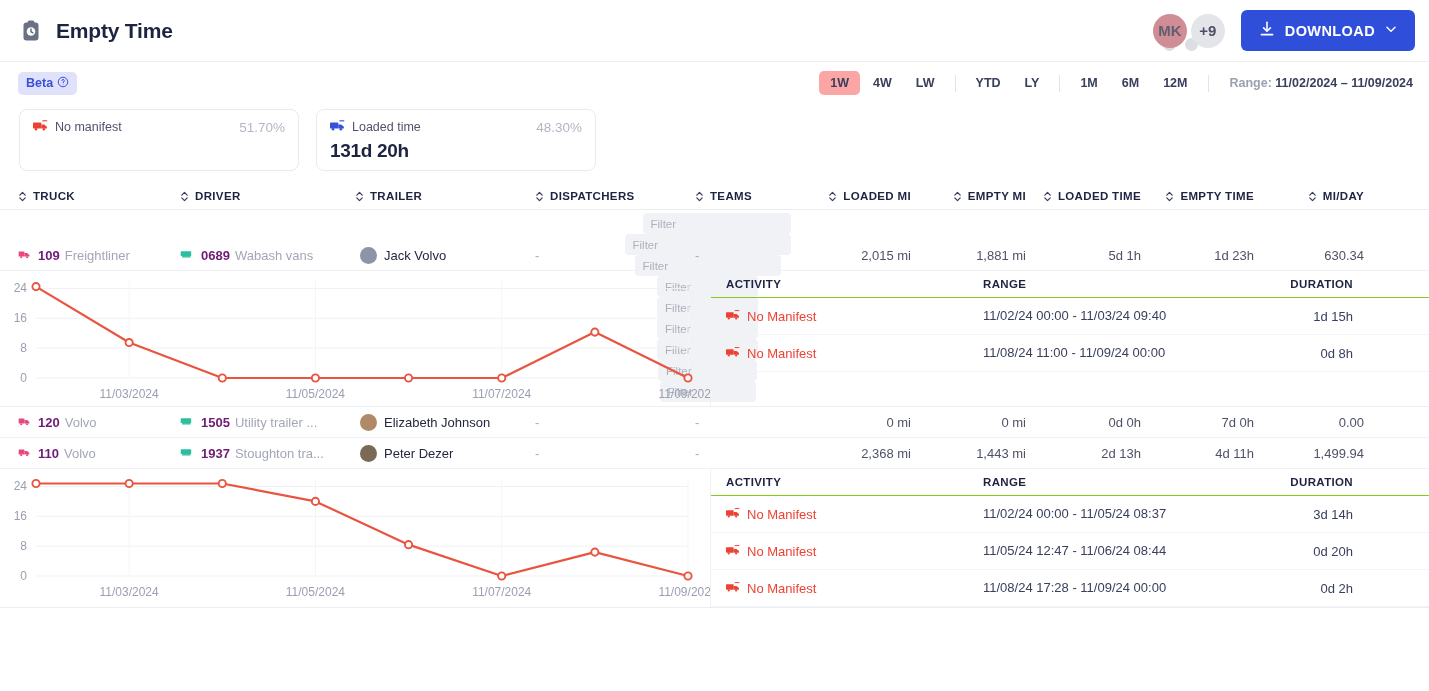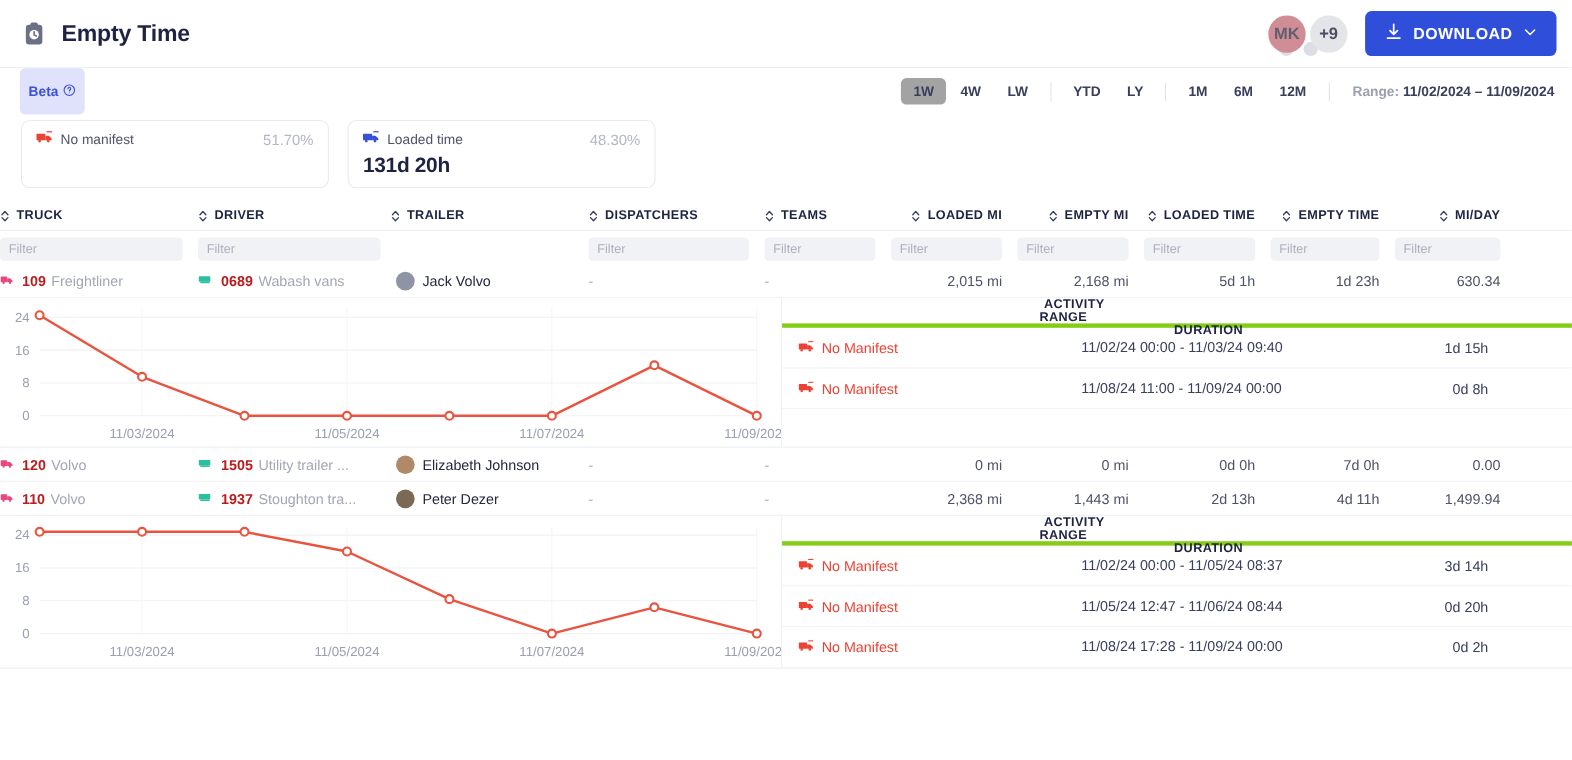--- a/index.html
+++ b/index.html
@@ -43,38 +43,38 @@
     background: #2f4fdb; color: #fff;
     border: none; border-radius: 6px;
     height: 41px; padding: 0 17px;
     font-size: 14.5px; font-weight: bold; letter-spacing: 0.4px;
     font-family: "Liberation Sans", sans-serif;
     cursor: pointer;
   }
 
   
   .filterbar {
-    height: 42px; display: flex; 
+    height: 42px; display: flex; align-items: center;
     padding: 0 16px 0 18px;
   }
   .beta {
     background: #dfe2fa; color: #3a50d8;
     font-size: 12.5px; font-weight: bold;
     padding: 4px 8px; border-radius: 5px;
     display: flex; align-items: center; gap: 4px;
   }
   .fb-spacer { flex: 1; }
   .ranges { display: flex; align-items: center; gap: 2px; }
   .rbtn {
     font-size: 12.5px; font-weight: bold; color: #3a405c;
     padding: 5px 11px; border-radius: 5px;
     background: transparent; border: none; cursor: pointer;
     font-family: "Liberation Sans", sans-serif;
   }
-  .rbtn.sel { background: #a3a3a3; }
+  .rbtn.sel { background: #fca5a5; }
   .rsep { width: 1px; height: 17px; background: #e2e4ea; margin: 0 7px; }
   .range-label { font-size: 12.5px; color: #9ba0b0; margin-left: 12px; font-weight: bold; }
   .range-label b { color: #3a405c; font-weight: bold; }
 
   
   .cards { display: flex; gap: 17px; padding: 5px 0 0 19px; }
   .card {
     width: 280px; height: 62px;
     border: 1px solid #e8eaef; border-radius: 8px;
     padding: 8px 13px 0 13px;
@@ -97,21 +97,21 @@
   }
   .trow { display: flex; align-items: center; }
   .th {
     display: flex; align-items: center; gap: 6px;
     font-size: 11.5px; font-weight: bold; letter-spacing: 0.35px;
     color: #1d2341; height: 26px;
   }
   .th.num { justify-content: flex-end; padding-right: 14px; }
   .sorticon { display: inline-flex; flex-direction: column; line-height: 0; }
 
-  .filterrow { display: flex; align-items: center; height: 30px; padding-top: 3px; }
+  .filterrow { display: flex; align-items: center; height: 30px; padding-top: 3px; flex-direction: column; }
   .fcell { padding-right: 14px; }
   .finput {
     width: 100%; height: 21px;
     background: #f1f2f5; border: none; border-radius: 4px;
     font-size: 11.5px; color: #8a8fa1; padding: 0 8px;
     font-family: "Liberation Sans", sans-serif;
   }
   .finput::placeholder { color: #adb1be; }
 
   
@@ -126,35 +126,35 @@
   .c-etime    { width: 113px; }
   .c-miday    { width: 110px; }
 
   .datarow {
     display: flex; align-items: center; height: 31px;
     border-bottom: 1px solid #f0f1f5;
     font-size: 13px; cursor: pointer;
   }
   .cell { display: flex; align-items: center; height: 100%; }
   .cell.num { justify-content: flex-end; padding-right: 14px; color: #4e5266; }
-  .idtxt { font-weight: bold; color: #b91c1c; margin: 0 5px 0 7px; }
+  .idtxt { font-weight: bold; color: #701a75; margin: 0 5px 0 7px; }
   .subtxt { color: #a3a7b5; }
   .dash { color: #a9adba; }
   .mini-av { width: 17px; height: 17px; border-radius: 50%; margin-right: 7px; flex: none; }
   .drv-name { color: #23283f; }
-  .rowpad { }
+  .rowpad { padding-left: 18px; }
 
   
   .expanded { display: flex; border-bottom: 1px solid #eceef2; }
   .chartbox { width: 710px; position: relative; height: 135px; }
   .detailbox { flex: 1; border-left: 1px solid #f0f1f5; }
   .dhead {
     display: flex; height: 27px; align-items: center;
     font-size: 11.5px; font-weight: bold; letter-spacing: 0.35px;
-    border-bottom: 4px solid #84cc16; color: #1d2341; flex-direction: column;
+    border-bottom: 1px solid #84cc16; color: #1d2341;
   }
   .d-act { width: 272px; padding-left: 15px; }
   .d-rng { width: 250px; }
   .d-dur { width: 120px; text-align: right; }
   .drow {
     display: flex; align-items: center; min-height: 37px;
     border-bottom: 1px solid #f3f4f7; font-size: 13px;
   }
   .act-cell { width: 272px; padding-left: 15px; display: flex; align-items: center; gap: 7px; color: #ec4234; }
   .rng-cell { width: 250px; color: #3a405c; line-height: 1.35; }
@@ -425,21 +425,21 @@
         <span class="mini-av" style="background:#8e93a6"></span>
         <span class="drv-name">Jack Volvo</span>
       </div>
       <div class="cell c-disp">
         <span class="dash">-</span>
       </div>
       <div class="cell c-teams">
         <span class="dash">-</span>
       </div>
       <div class="cell c-lmi num">2,015 mi</div>
-      <div class="cell c-emi num">2,168 mi</div>
+      <div class="cell c-emi num">1,881 mi</div>
       <div class="cell c-ltime num">5d 1h</div>
       <div class="cell c-etime num">1d 23h</div>
       <div class="cell c-miday num">630.34</div>
     </div>
 
     <div class="expanded">
       <div class="chartbox">
         <svg id="chart0" width="710" height="135" viewBox="0 0 710 135">
             <line x1="36" x2="688" y1="107" y2="107" stroke="#f0f1f4" stroke-width="1"></line>
             <text x="27" y="111" text-anchor="end" font-size="12" fill="#9ba0b0" font-family="&quot;Liberation Sans&quot;, sans-serif">0</text>

